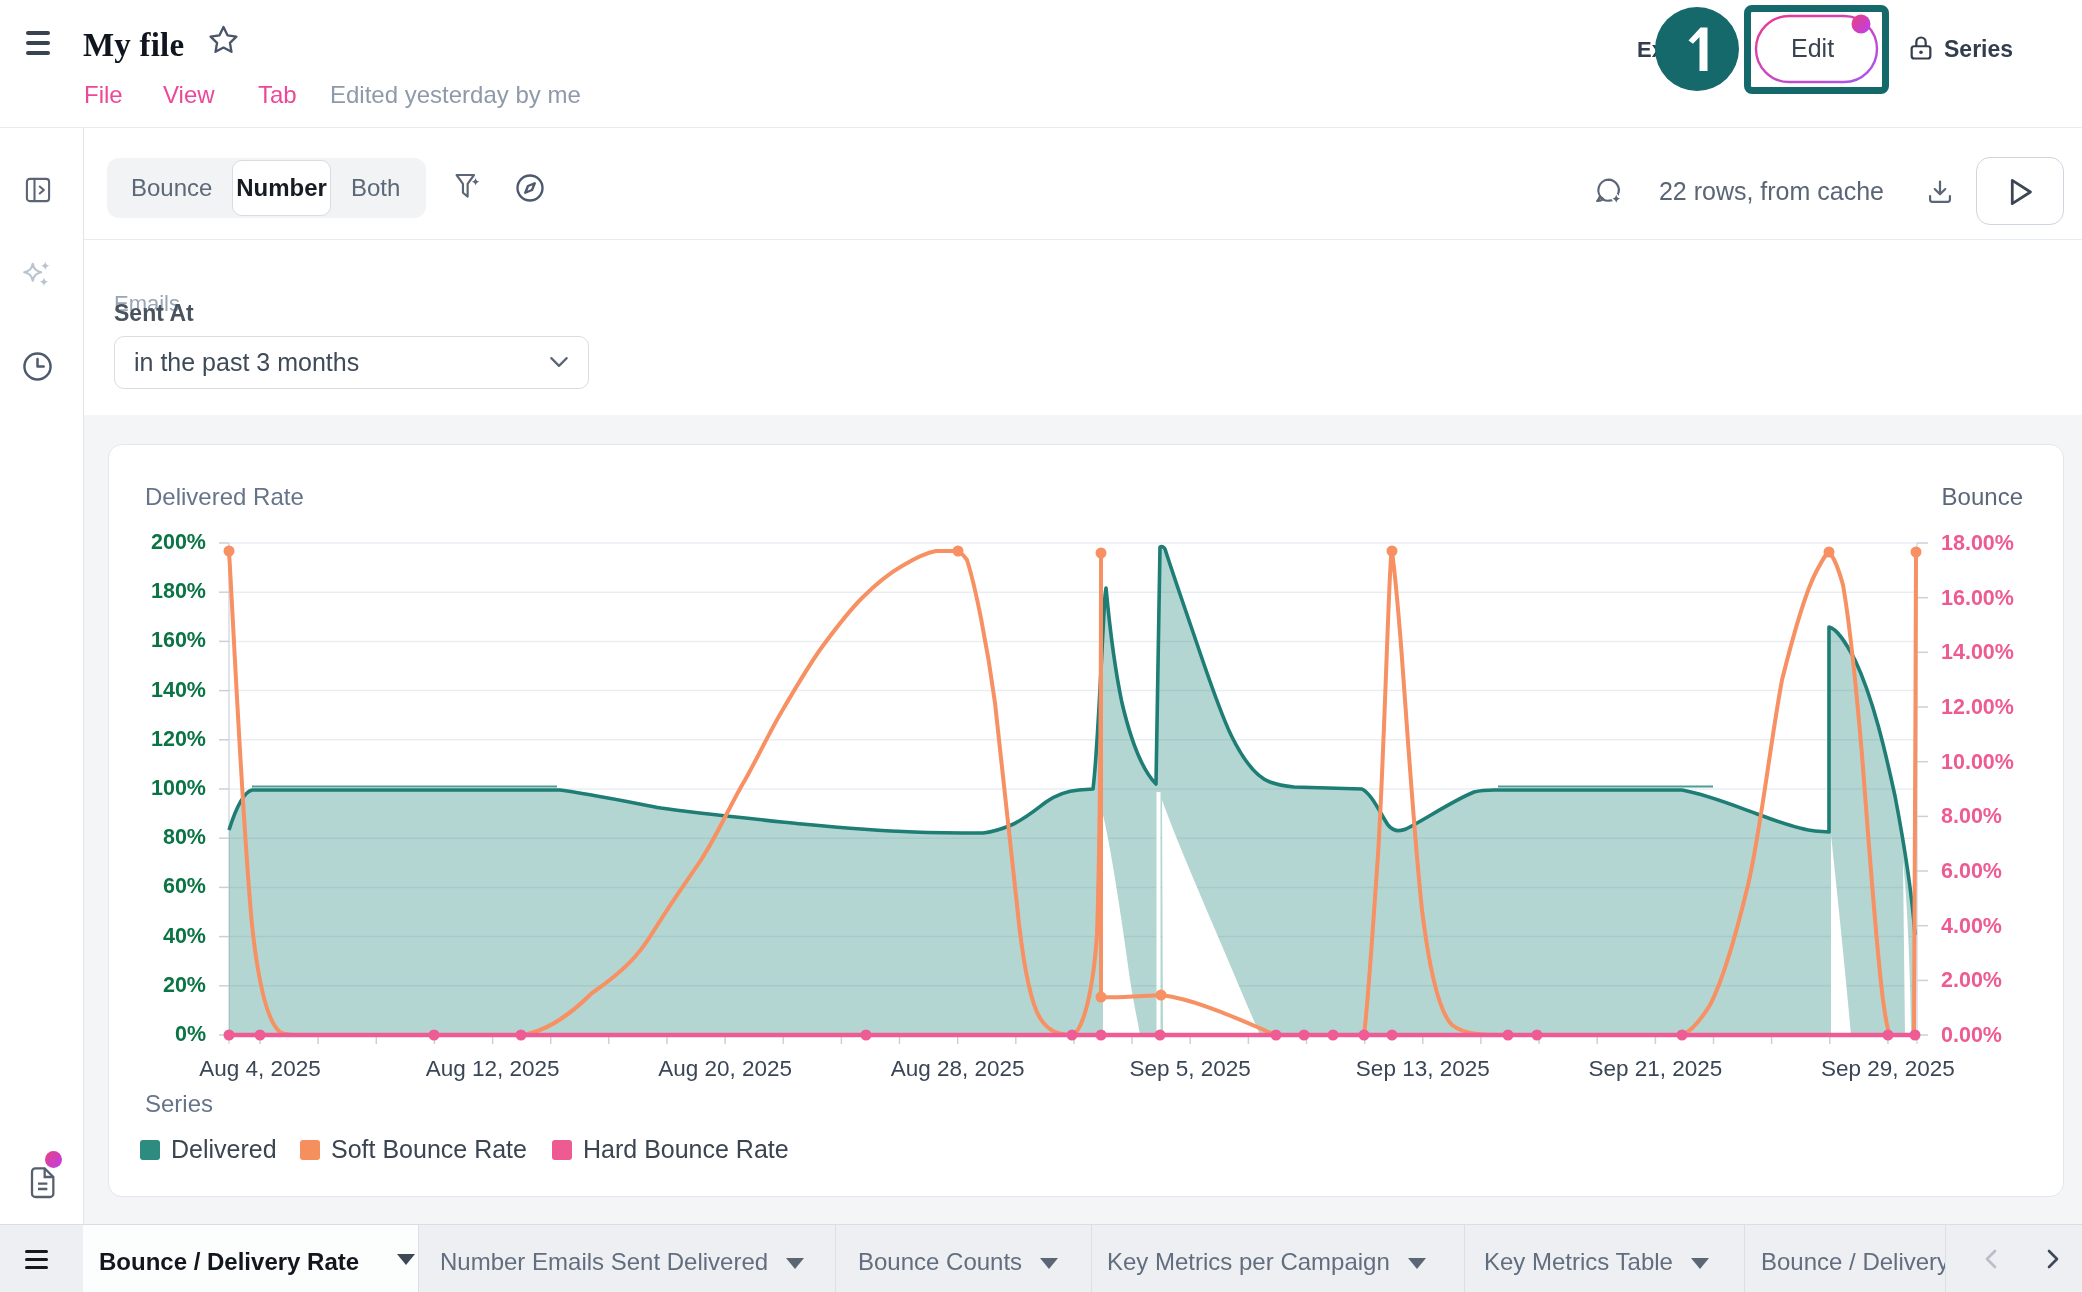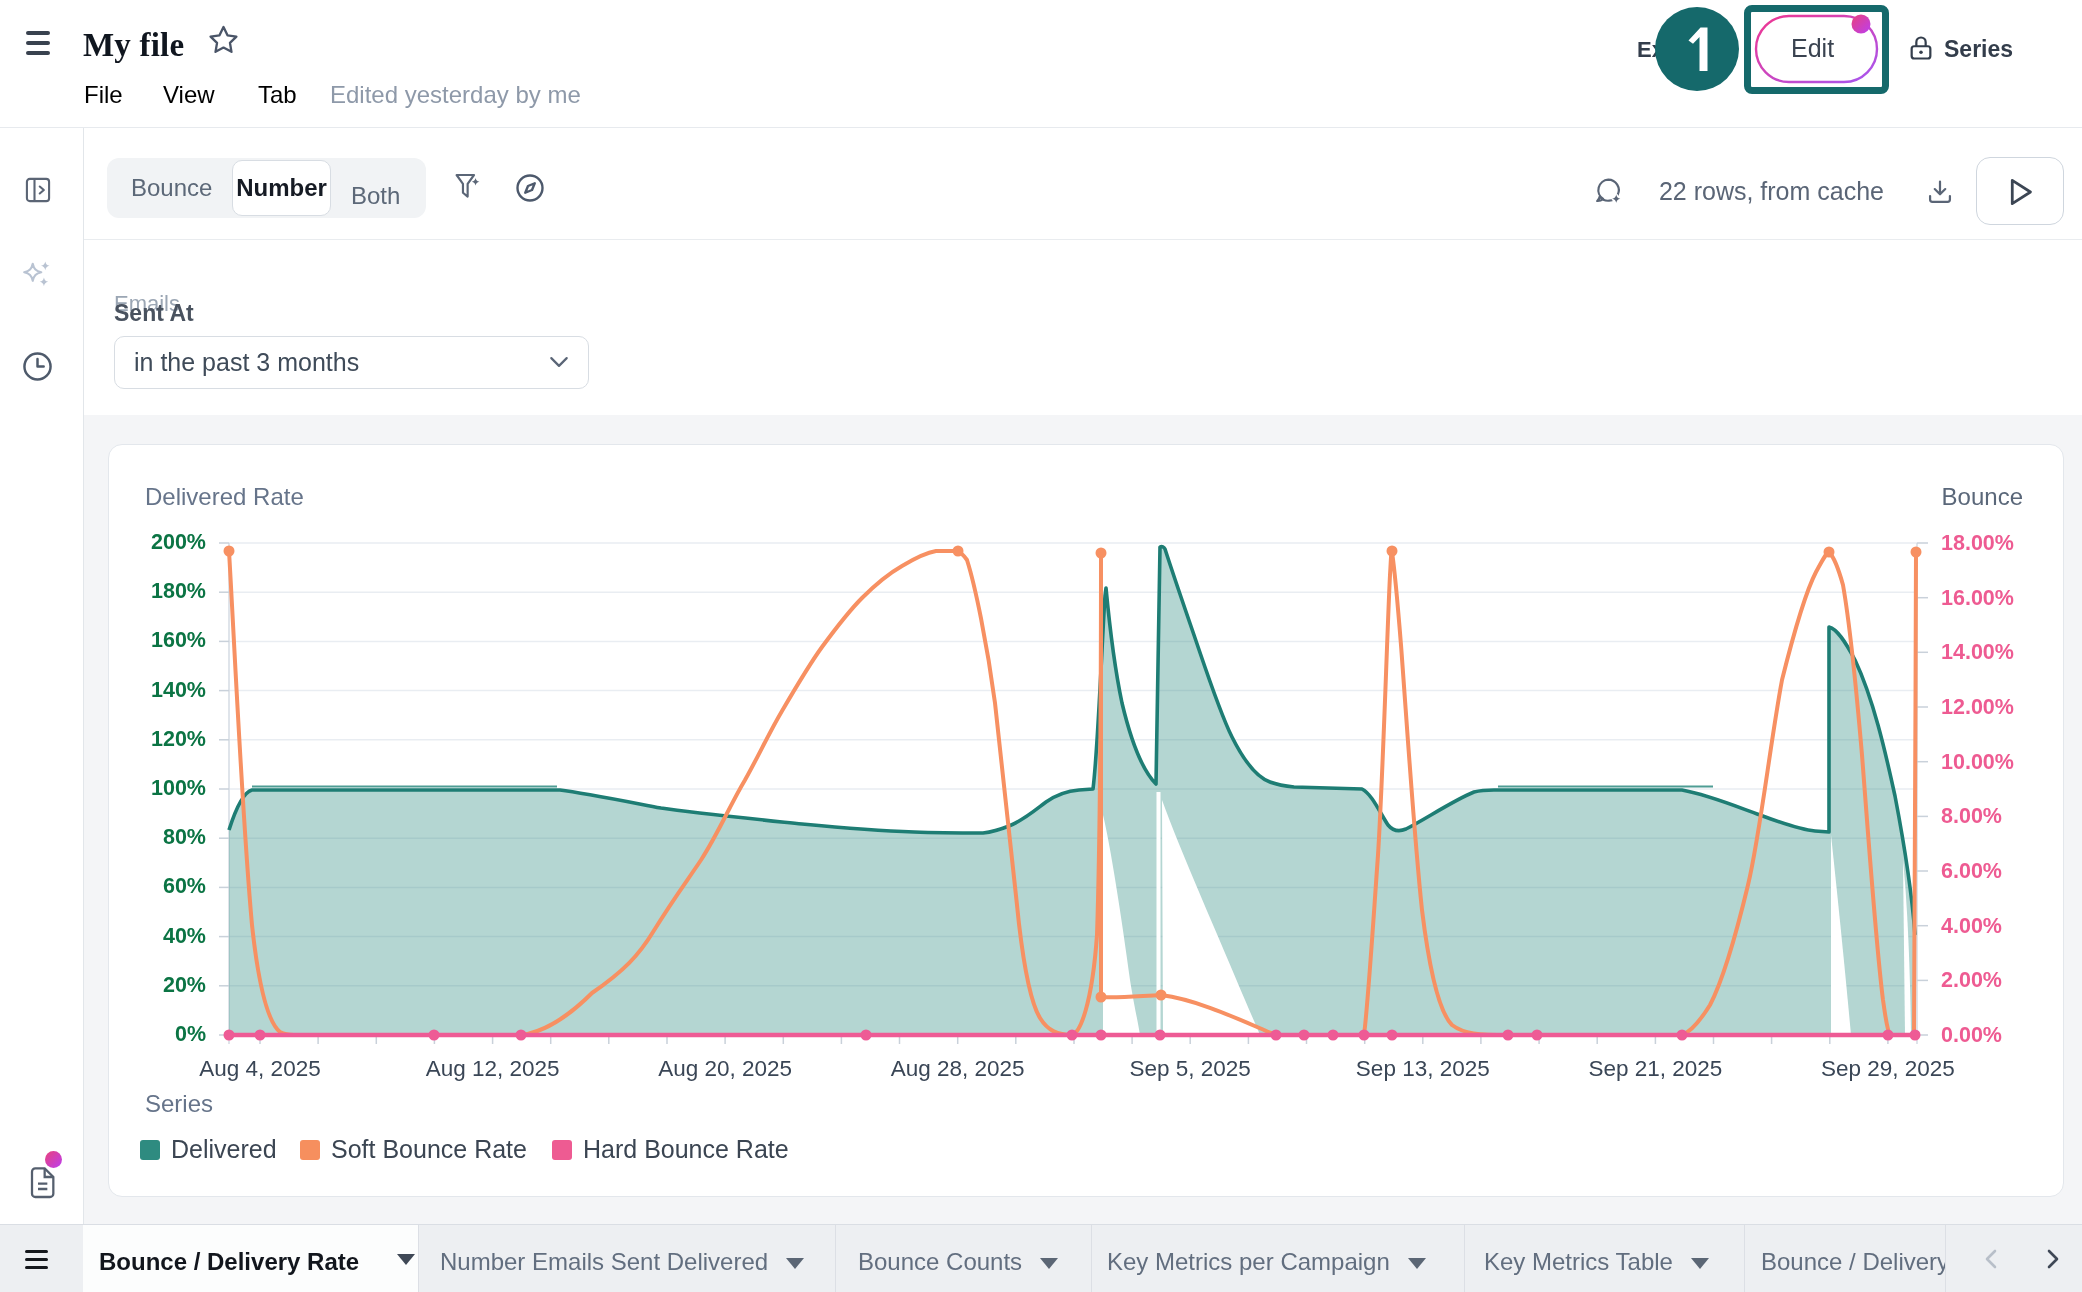--- a/index.html
+++ b/index.html
@@ -7,21 +7,21 @@
     font-family:"Liberation Sans", sans-serif; }
   .abs { position:absolute; }
   #page { position:relative; width:2082px; height:1292px; }
 
   
   #header { position:absolute; left:0; top:0; width:2082px; height:128px;
     background:#fff; border-bottom:1px solid #e7eaee; z-index:5; }
   .hamb b { display:block; height:3px; background:#39424f; border-radius:2px; }
   #title { position:absolute; left:83px; top:27px; font-size:33px; font-weight:bold;
     color:#10161f; letter-spacing:0.2px;font-family:Liberation Serif, serif; }
-  .menuitem { position:absolute; top:81px; font-size:24px; color:#000000; }
+  .menuitem { position:absolute; top:81px; font-size:24px; color:#ec4899; }
   #edited { position:absolute; top:81px; left:330px; font-size:24px; color:#8e99a9; }
 
   
   #toolbar { position:absolute; left:84px; top:128px; width:1998px; height:112px;
     background:#fff; border-bottom:1px solid #e9ecef; }
   #seg { position:absolute; left:23px; top:30px; width:319px; height:60px;
     background:#f1f3f5; border-radius:12px; }
   .segtxt { position:absolute; top:0; height:60px; line-height:60px; font-size:24px;
     color:#5c6878; }
   #segchart { position:absolute; left:125px; top:2px; width:99px; height:56px;
@@ -135,21 +135,21 @@
     </svg>
     <div class="abs" style="left:45px; top:1023px; width:17px; height:17px; border-radius:50%;
       background:linear-gradient(135deg,#e8427c,#bc3ef0);"></div>
   </div>
 
   <div id="toolbar">
     <svg class="abs" style="left:-61px; top:48px;" width="30" height="28"></svg>
     <div id="seg">
       <span class="segtxt" style="left:24px;">Bounce</span>
       <div id="segchart">Number</div>
-      <span class="segtxt" style="left:244px;margin-top:8px;">Both</span>
+      <span class="segtxt" style="left:244px;">Both</span>
     </div>
     <svg class="abs" style="left:370px; top:44px;" width="28" height="30" viewBox="0 0 23 25" fill="none" stroke="#5b6677" stroke-width="1.8" stroke-linejoin="round">
       <path d="M2 2.5 H16.5 L11.2 9.8 V20.5 L7.3 17.3 V9.8 Z"></path>
       <path d="M17.8 4.9 C18.3 6.9 19 7.6 21 8.1 C19 8.6 18.3 9.3 17.8 11.3 C17.3 9.3 16.6 8.6 14.6 8.1 C16.6 7.6 17.3 6.9 17.8 4.9 Z" fill="#5b6677" stroke="none"></path>
     </svg>
     <svg class="abs" style="left:431px; top:45px;" width="30" height="30" viewBox="0 0 24 24" fill="none" stroke="#4d596c" stroke-width="1.9">
       <circle cx="12" cy="12" r="10"></circle>
       <path d="M15.8 8.2 L13.6 13.6 L8.2 15.8 L10.4 10.4 Z" stroke-linejoin="round"></path>
     </svg>
 

